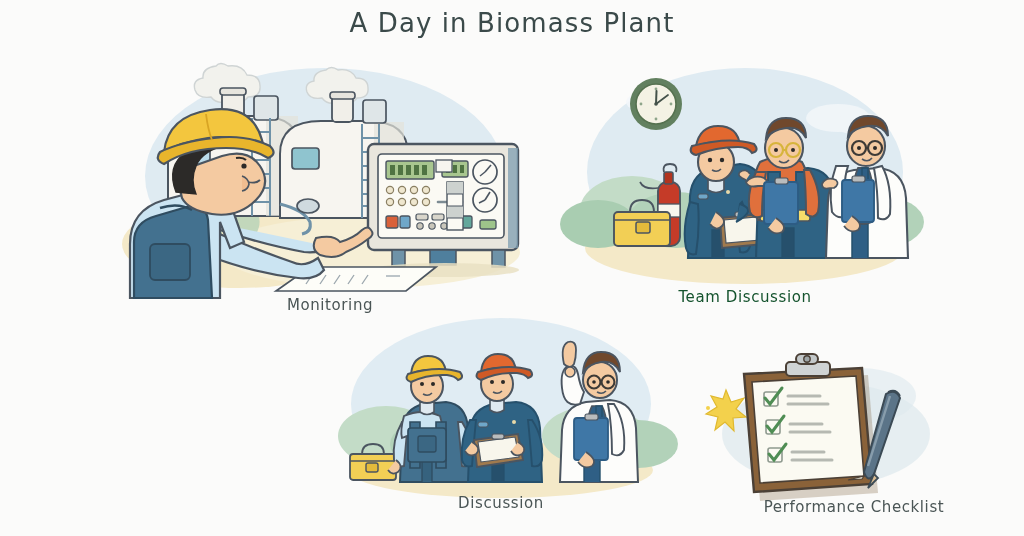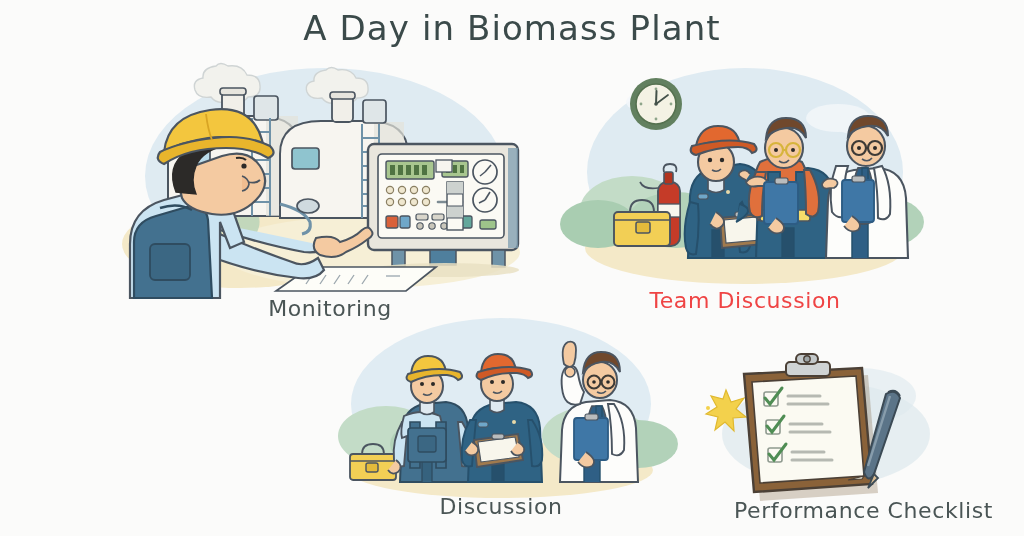--- a/index.html
+++ b/index.html
@@ -18,33 +18,33 @@
     background: #fbfbfa;
     overflow: hidden;
   }
   
   #poster-title {
     position: absolute;
     left: 0; top: 8px;
     width: 1024px;
     text-align: center;
     font-family: "DejaVu Sans", sans-serif;
-    font-size: 34px;
+    font-size: 26px;
     font-weight: 400;
     letter-spacing: 1.1px;
     color: #3b4a4a;
   }
   
   .panel { position: absolute; }
   .caption {
     position: absolute;
     width: 100%;
     text-align: center;
     font-family: "DejaVu Sans", sans-serif;
-    font-size: 22px;
+    font-size: 15px;
     color: #4a5555;
     letter-spacing: .6px;
     white-space: nowrap;
   }
   .scene { position: absolute; left: 0; top: 0; }
   svg { display: block; overflow: visible; }
 </style>
 </head>
 <body>
 
@@ -352,21 +352,21 @@
 
           <g>
             <rect x="262" y="118" width="32" height="42" rx="3" fill="#3f77a6" stroke="#2d5c84" stroke-width="1.9"></rect>
             <rect x="272" y="114" width="13" height="6" rx="2" fill="#b9bcbd" stroke="#4b5560" stroke-width="1.2"></rect>
             <path d="M272 154 q12 8 6 14 q-8 4 -14 -4" fill="#f4caa1" stroke="#4b5560" stroke-width="1.8"></path>
           </g>
           <path d="M250 126 q-8 2 -8 -4 q4 -8 14 -4 q4 4 -2 8 z" fill="#f4caa1" stroke="#4b5560" stroke-width="1.7"></path>
         </g>
       </svg>
     </div>
-    <div class="caption" style="top: 226px; color: #ef4444;">Team Discussion</div>
+    <div class="caption" style="top: 226px; color: #14532d;">Team Discussion</div>
   </div>
 
   <div class="panel" style="left:348px; top:318px; width:306px; height:215px;">
     <div class="scene">
       <svg width="306" height="180" viewBox="0 0 306 180">
 
         <g>
           <ellipse cx="153" cy="86" rx="150" ry="86" fill="#e0ecf3"></ellipse>
           <ellipse cx="153" cy="152" rx="152" ry="28" fill="#f4e9c8"></ellipse>
           <g>

